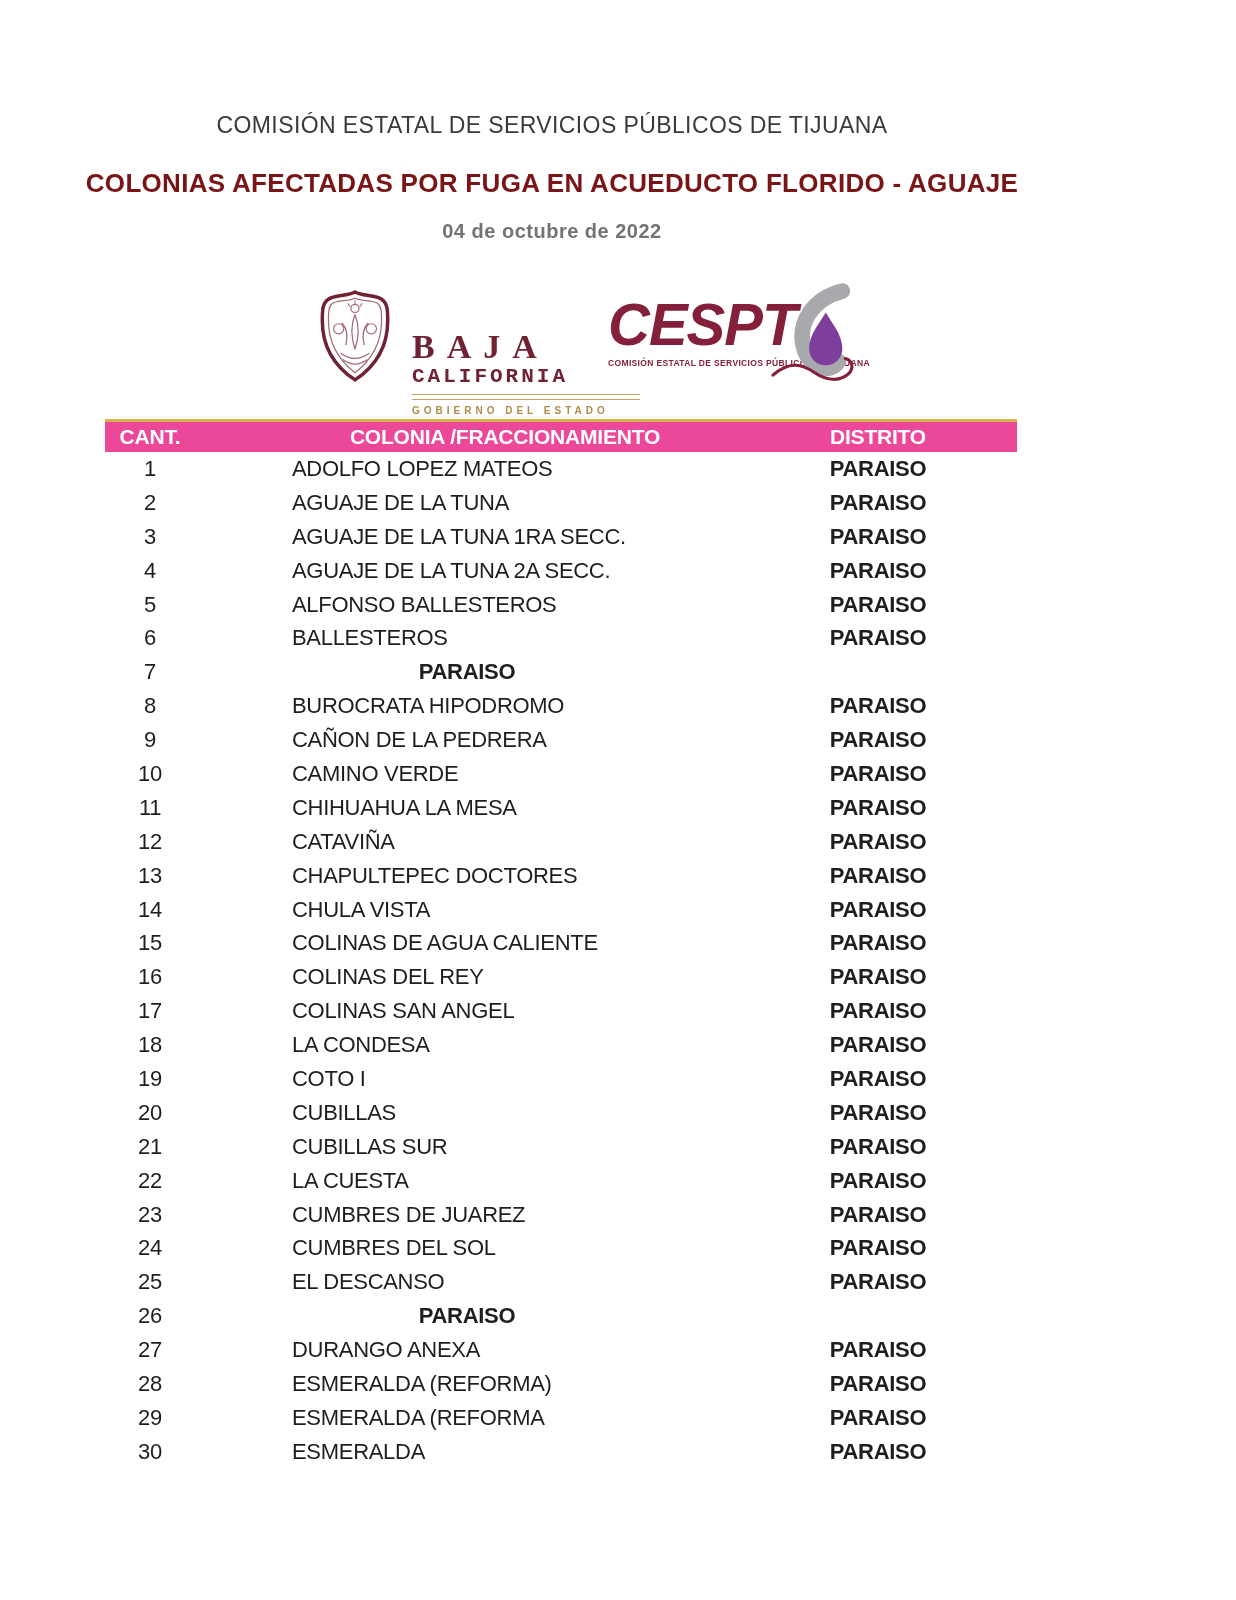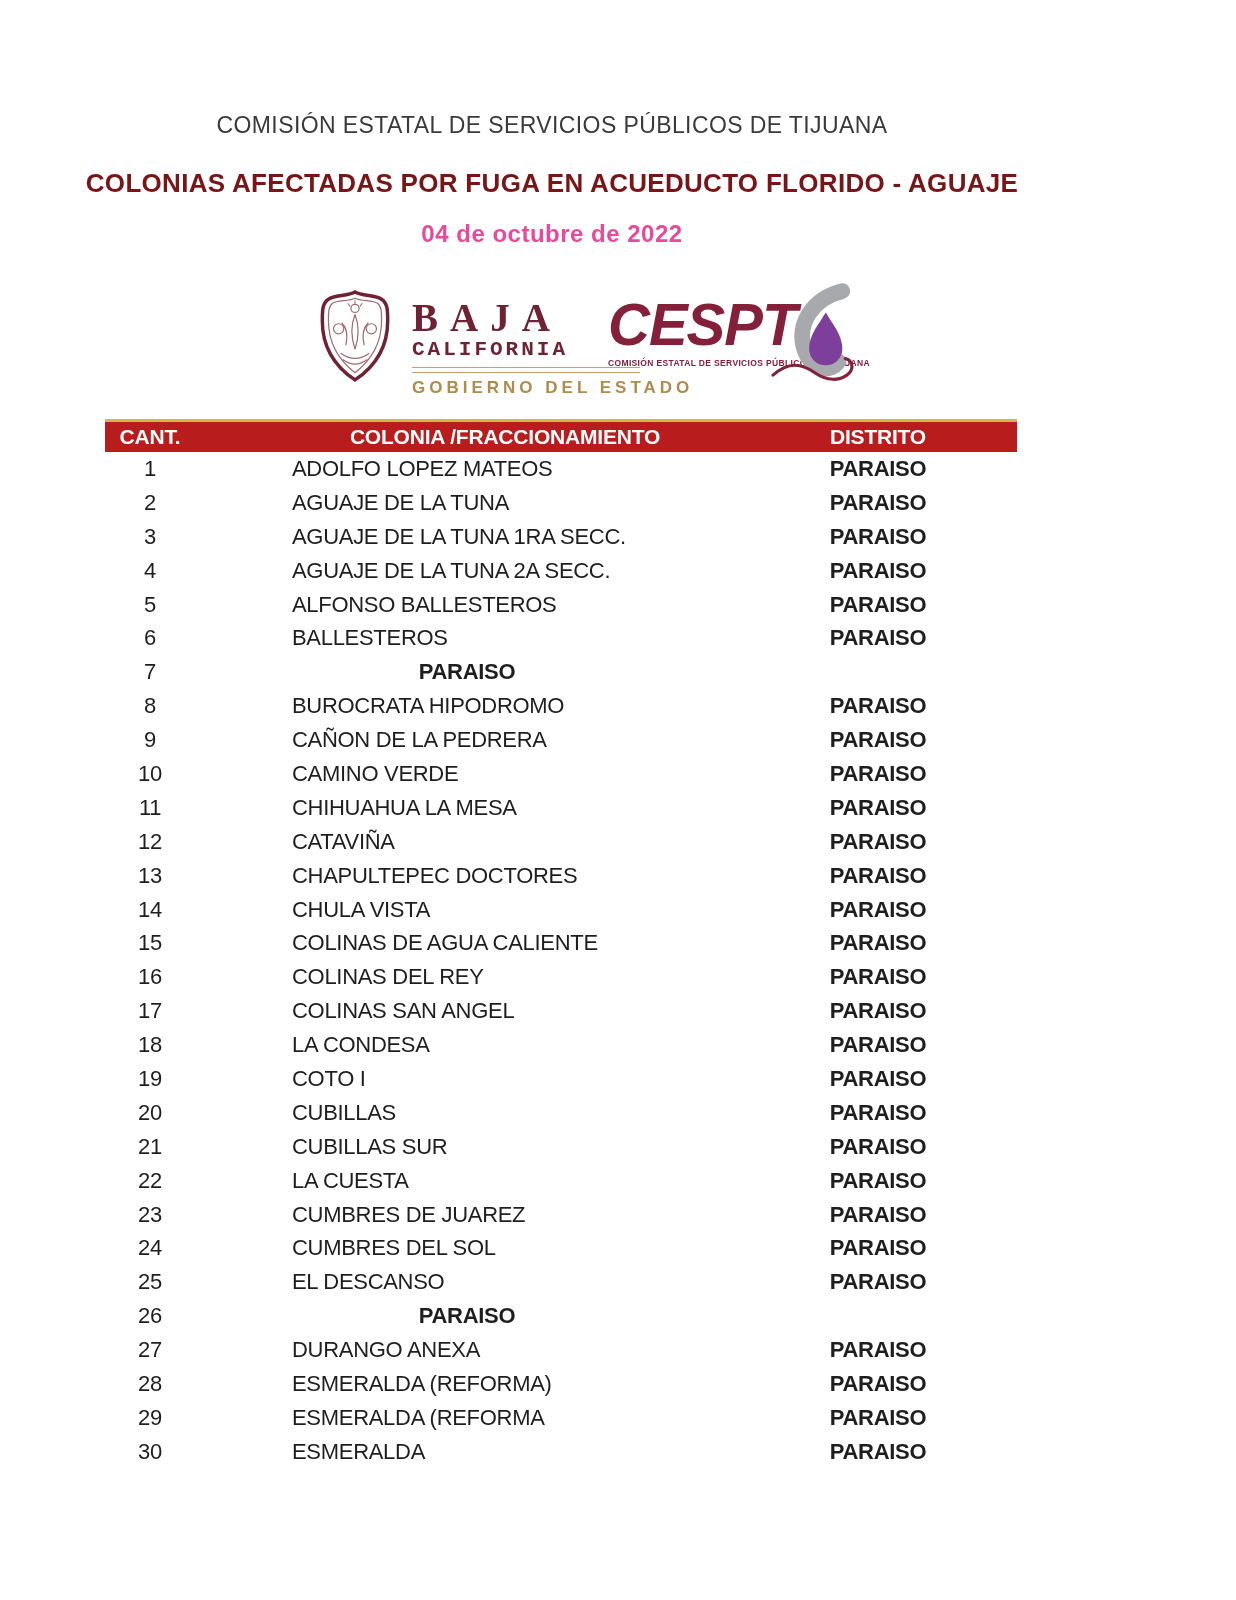--- a/index.html
+++ b/index.html
@@ -11,59 +11,59 @@
 
   .org-title {
     top:112px; font-size:23px; font-weight:400; color:#3a3a3a;
     letter-spacing:0.4px;
   }
   .doc-heading {
     top:168px; font-size:26px; font-weight:700; color:#7a1517;
     letter-spacing:0.3px;
   }
   .doc-date {
-    top:220px; font-size:24px; font-weight:700; color:#ec4899;
+    top:220px; font-size:20px; font-weight:700; color:#737373;
     letter-spacing:0.5px;
   }
 
   
   .baja-logo { position:absolute; left:314px; top:290px; display:flex; align-items:flex-start; }
   .baja-text { margin-left:16px; padding-top:8px; }
   .baja-line1 {
     font-family:"Liberation Serif", serif; font-weight:700; color:#6e2233;
-    font-size:39px; letter-spacing:12px; line-height:1;
+    font-size:34px; letter-spacing:12px; line-height:1;margin-top:32px;
   }
   .baja-line2 {
     font-family:Liberation Mono, monospace; font-weight:700; color:#6e2233;
     font-size:21px; letter-spacing:3px; line-height:1.25;
   }
   .baja-divider {
     width:228px; height:4px; margin:4px 0 5px 0;
     border-top:1px solid #c2a469; border-bottom:1px solid #c2a469;
   }
   .baja-line3 {
-    font-size:17px; font-weight:700; color:#ae8c4a; letter-spacing:4px;
+    font-size:10px; font-weight:700; color:#ae8c4a; letter-spacing:4px;
   }
 
   .cespt-logo { position:absolute; left:608px; top:296px; }
   .cespt-acronym {
     font-size:58px; font-weight:700; font-style:italic; color:#84203a;
     letter-spacing:-1px; line-height:1; transform:scaleY(1.02);
   }
   .cespt-sub {
     margin-top:4px; font-size:8.5px; font-weight:700; color:#84203a;
     letter-spacing:0.35px; white-space:nowrap;
   }
   .cespt-drop { position:absolute; left:770px; top:283px; }
 
   
   .colonias-table { position:absolute; left:105px; top:419px; width:912px; }
   .thead {
     display:grid; grid-template-columns:90px 544px 1fr;
-    background:#b91c1c; border-top:3px solid #d8b44a;
+    background:#ec4899; border-top:3px solid #d8b44a;
     height:30px; align-items:center;
     color:#ffffff; font-weight:700; font-size:21px; letter-spacing:-0.2px;
   }
   .th-cant { text-align:center; }
   .th-colonia { text-align:center; padding-left:76px; }
   .th-distrito { text-align:center; }
 
   .trow {
     display:grid; grid-template-columns:90px 544px 1fr;
     height:33.9px; align-items:center;

